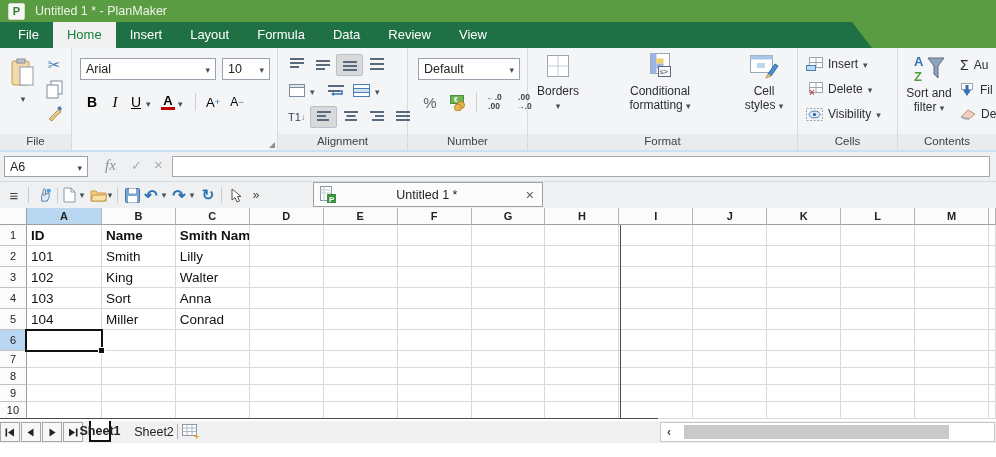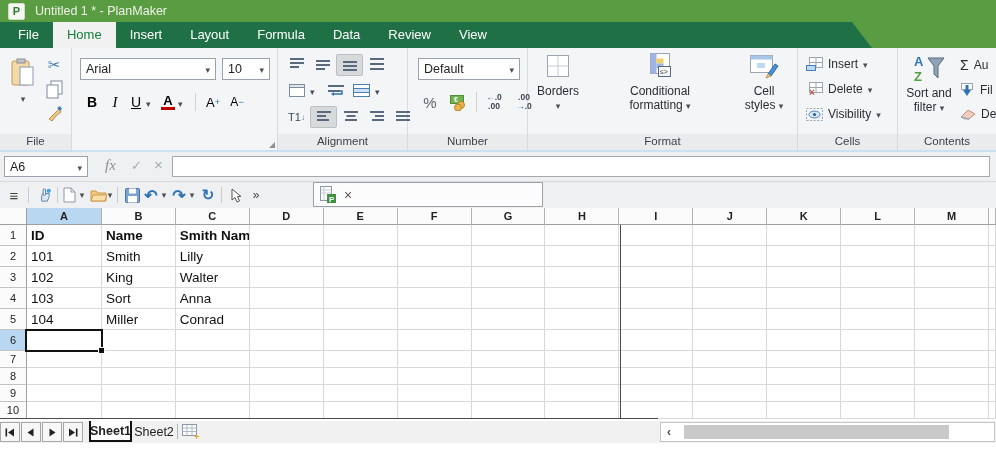--- a/index.html
+++ b/index.html
@@ -467,20 +467,21 @@
 
     <div class="doctab">
       <svg style="margin-left:6px;" width="16" height="17">
         <rect x="0.5" y="0.5" width="11" height="14" fill="#fff" stroke="#8a97a8"></rect>
         <line x1="0.5" y1="4" x2="11.5" y2="4" stroke="#c4ccd4"></line>
           <line x1="0.5" y1="7" x2="11.5" y2="7" stroke="#c4ccd4"></line>
           <line x1="4" y1="0.5" x2="4" y2="14.5" stroke="#c4ccd4"></line>
         <rect x="7" y="8" width="9" height="9" fill="#3f9142"></rect>
           <text x="9" y="15.5" font-size="8" font-weight="bold" fill="#fff">P</text>
       </svg>
+      <span class="dtitle">Untitled 1 *</span>
       <span class="dclose">×</span>
     </div>
   </div>
 
   <div class="grid">
     <div class="chrow">
       <div class="corner"></div>
     <div class="colhdr sel" style="width: 75px;">A</div>
         <div class="colhdr" style="width: 74px;">B</div>
         <div class="colhdr" style="width: 74px;">C</div>
@@ -691,21 +692,21 @@
         <svg width="10" height="9">
           <polygon points="2.5,0.5 2.5,8.5 8.5,4.5" fill="#222"></polygon>
         </svg>
       </span>
     <span class="navbtn" style="left:63px;">
         <svg width="10" height="9">
           <polygon points="1,0.5 1,8.5 7,4.5" fill="#222"></polygon>
           <rect x="7.9" y="0.5" width="1.6" height="8" fill="#222"></rect>
         </svg>
       </span>
-    <span class="stab active" style="left:89px;width:43px;">Sheet1</span>
+    <span class="stab active" style="left:89px;width:22px;">Sheet1</span>
     <span class="stab" style="left:134px;width:40px;">Sheet2</span>
     <span class="ssep" style="left:177px;"></span>
     <span style="position:absolute;left:182px;top:2px;">
       <svg width="20" height="17">
         <rect x="0.5" y="1.5" width="14" height="11" fill="#fff" stroke="#8a97a8"></rect>
         <line x1="0.5" y1="5" x2="14.5" y2="5" stroke="#aeb8c2"></line>
           <line x1="0.5" y1="8.5" x2="14.5" y2="8.5" stroke="#aeb8c2"></line>
         <line x1="5" y1="1.5" x2="5" y2="12.5" stroke="#aeb8c2"></line>
           <line x1="10" y1="1.5" x2="10" y2="12.5" stroke="#aeb8c2"></line>
         <text x="12" y="17" font-size="9" font-weight="bold" fill="#e0a820">+</text>

